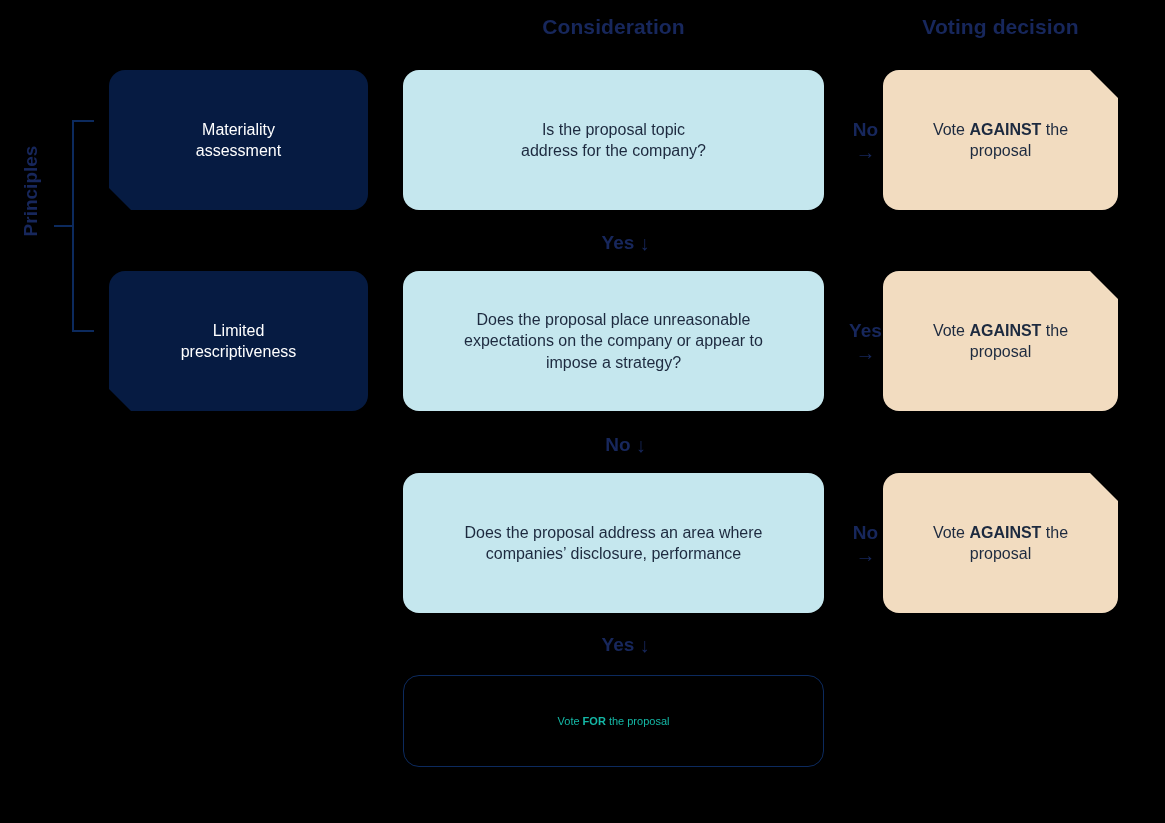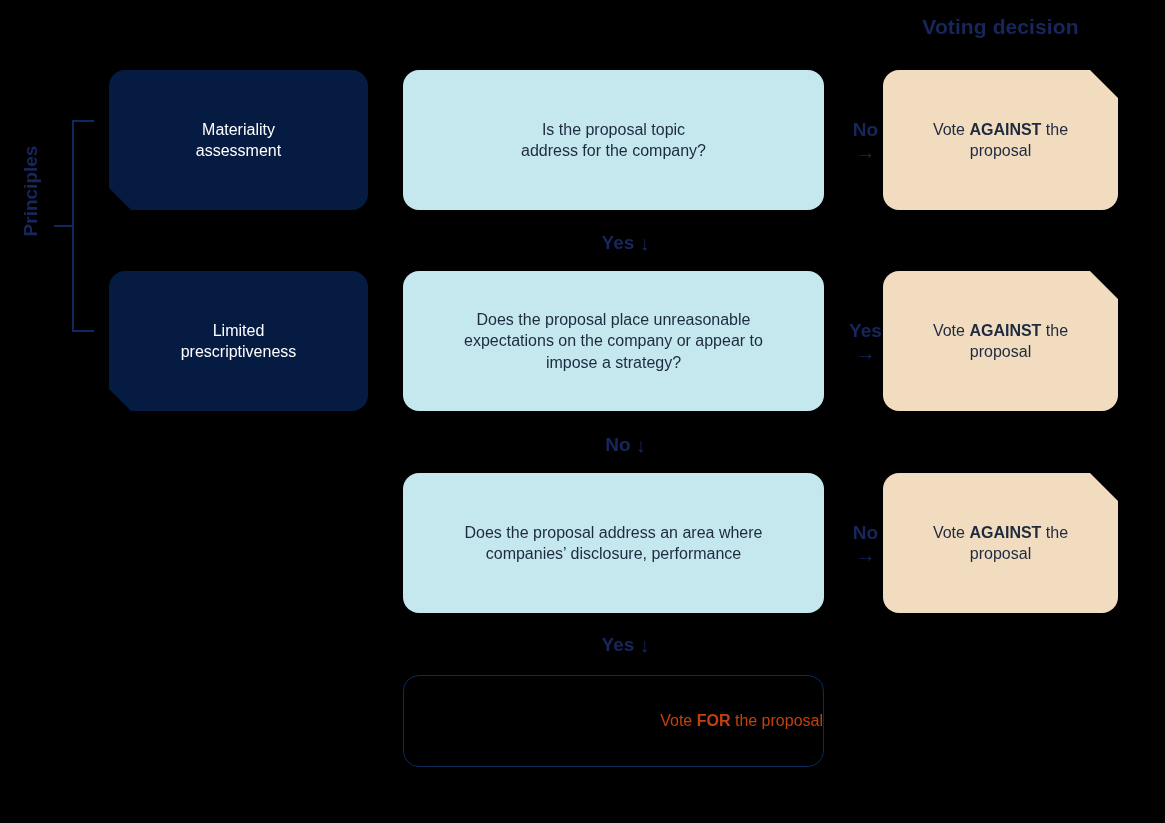--- a/index.html
+++ b/index.html
@@ -106,23 +106,22 @@
     background: #f2dcc0;
     color: #1d2a3f;
     font-size: 16px;
     padding: 0 26px;
     clip-path: polygon(0 0, calc(100% - 28px) 0, 100% 28px, 100% 100%, 0 100%);
   }
 
   .box-final {
     background: transparent;
     border: 1.5px solid #0c2a5e;
-    color: #c2410c;
-    font-size: 16px;
-    justify-content: flex-end;
+    color: #14b8a6;
+    font-size: 11px;
   }
 
   .box b { font-weight: 700; }
 
   
   .r1 { top: 70px;  height: 140px; }
   .r2 { top: 271px; height: 140px; }
   .r3 { top: 473px; height: 140px; }
 
   .c-principle    { left: 109px; width: 259px; }
@@ -166,20 +165,21 @@
   }
   #conn-no-r1  { top: 112px; height: 56px; }
   #conn-yes-r2 { top: 313px; height: 56px; }
   #conn-no-r3  { top: 515px; height: 56px; }
 </style>
 </head>
 <body>
 
 <div class="canvas">
 
+  <div class="col-header" id="hdr-consideration">Consideration</div>
   <div class="col-header" id="hdr-voting">Voting decision</div>
 
   <div class="principles-label">Principles</div>
   <div class="bracket">
     <div class="v"></div>
     <div class="t-top"></div>
     <div class="t-bot"></div>
     <div class="tick"></div>
   </div>
 

